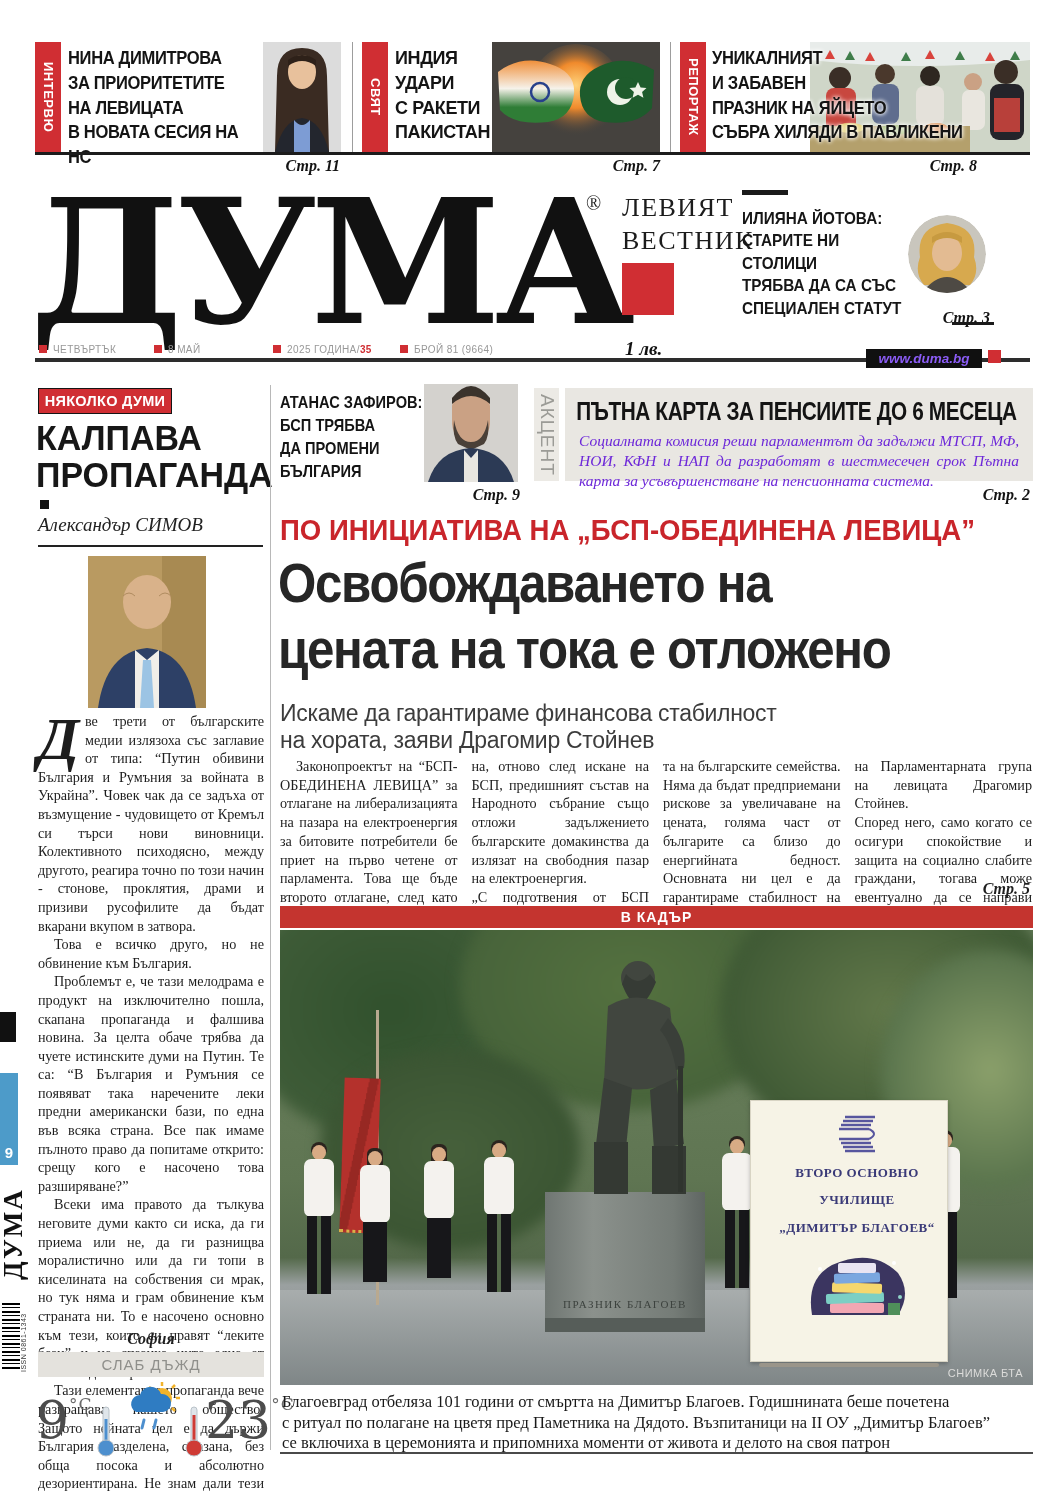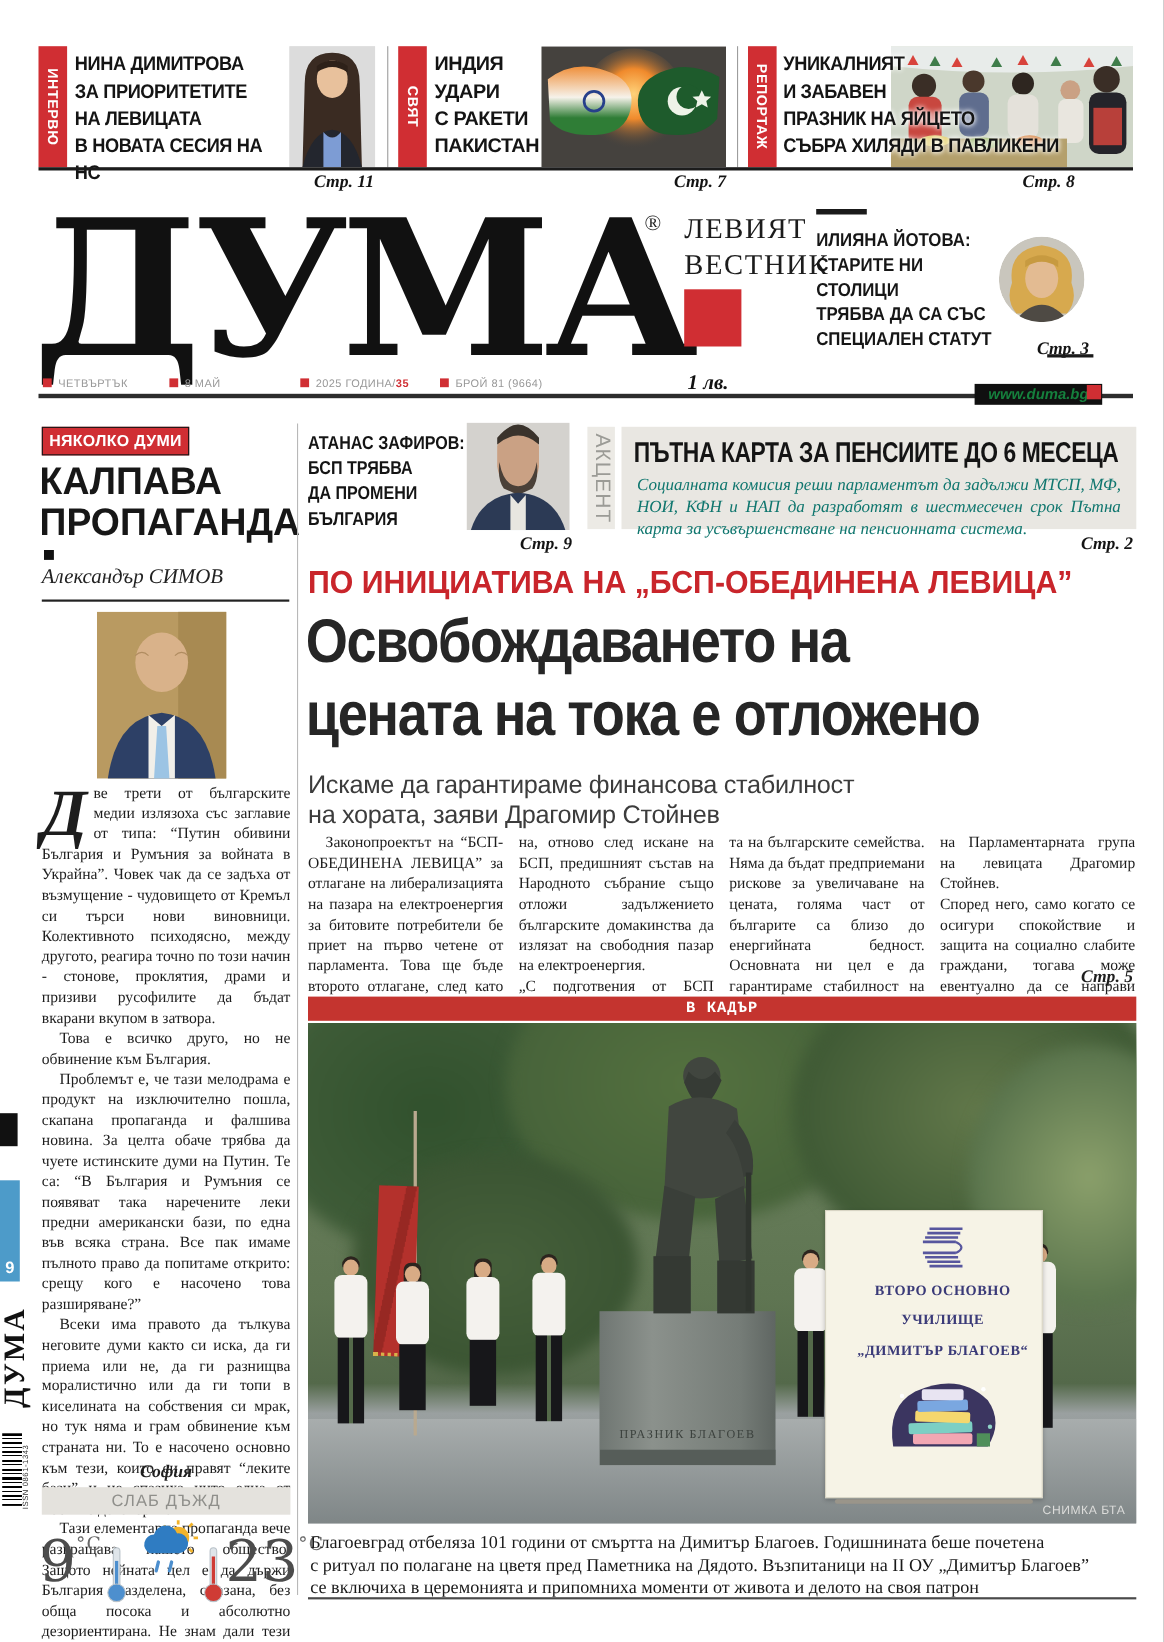--- a/index.html
+++ b/index.html
@@ -18,22 +18,22 @@
   
   #logo{font-family:"DejaVu Serif",serif;font-weight:bold;font-size:172px;line-height:.82;letter-spacing:-6px;color:#111;}
   #tagline{font-family:"Liberation Serif",serif;font-size:26px;line-height:1.25;letter-spacing:1.5px;color:#1c1c1c;}
   #red-square{background:#d02e33;}
   #yotova-title{font-weight:bold;font-size:17px;line-height:1.32;transform:scaleX(.9);transform-origin:left top;color:#161616;}
   
   .dl-item{font-size:10px;color:#989898;letter-spacing:.4px;}
   .dl-sq{width:8px;height:8px;background:#d02e33;display:inline-block;margin-right:6px;}
   #price{font-family:"Liberation Serif",serif;font-style:italic;font-weight:bold;font-size:19px;color:#111;}
   #midrule{height:4px;background:#2d2d2d;}
-  #site-box{background:#101010;color:#15803d;font-style:italic;font-weight:bold;font-size:13.5px;
-            display:flex;align-items:center;justify-content:center;margin-left:20px;}
+  #site-box{background:#101010;color:#8b5cf6;font-style:italic;font-weight:bold;font-size:13.5px;
+            display:flex;align-items:center;justify-content:center;}
   
   #op-kicker{background:#d02e33;border:1px solid #151515;color:#fff;font-weight:bold;font-size:14.5px;
              display:flex;align-items:center;justify-content:center;letter-spacing:.3px;}
   #op-title{font-weight:bold;font-size:35px;line-height:1.05;color:#171717;transform:scaleX(.97);transform-origin:left top;}
   #op-author{font-family:"Liberation Serif",serif;font-style:italic;font-size:19px;color:#222;}
   #op-rule{height:2px;background:#222;}
   #op-body{font-family:"Liberation Serif",serif;font-size:14.2px;line-height:18.6px;text-align:justify;color:#1d1d1d;}
   #op-body p{margin:0;text-indent:16px;}
   #op-body p.first{text-indent:0;}
   .dropcap{float:left;font-family:"Liberation Serif",serif;font-style:italic;font-weight:bold;
@@ -52,21 +52,21 @@
   #barcode{background:repeating-linear-gradient(180deg,#000 0 2px,#fff 2px 4px,#000 4px 5px,#fff 5px 8px);}
   #issn{font-size:7px;color:#333;writing-mode:vertical-rl;transform:rotate(180deg);letter-spacing:.5px;}
   
   #zaf-title{font-weight:bold;font-size:17px;line-height:1.35;transform:scaleX(.86);transform-origin:left top;color:#141414;}
   #akcent-tag{background:#eceae5;color:#9b9b96;font-size:19px;letter-spacing:1px;
               writing-mode:vertical-rl;display:flex;align-items:center;justify-content:center;}
   #akcent-box{background:#e9e7e2;}
   #akcent-title{font-weight:bold;font-size:26px;letter-spacing:-.5px;transform:scaleX(.8);transform-origin:left top;
                 color:#141414;white-space:nowrap;}
   #akcent-summary{font-family:"Liberation Serif",serif;font-style:italic;font-size:15.5px;line-height:1.28;
-                  text-align:justify;color:#0f766e;}
+                  text-align:justify;color:#6d28d9;}
   
   #ma-kicker{color:#c9252b;font-weight:bold;font-size:29px;transform:scaleX(.95);transform-origin:left top;white-space:nowrap;}
   #ma-headline{color:#262626;font-weight:bold;font-size:56px;line-height:66px;letter-spacing:-1.5px;
                transform:scaleX(.88);transform-origin:left top;white-space:pre-line;}
   #ma-subhead{color:#3c3c3c;font-size:23px;line-height:27px;letter-spacing:-.3px;}
   #ma-cols{display:grid;grid-template-columns:repeat(4,1fr);column-gap:14px;}
   .ma-col{font-family:"Liberation Serif",serif;font-size:14.2px;line-height:18.7px;text-align:justify;color:#1d1d1d;}
   .ma-col.indent{text-indent:16px;}
   #ma-page{font-family:"Liberation Serif",serif;font-style:italic;font-weight:bold;font-size:16px;text-align:right;}
   #vkadar{background:#c4342f;color:#fff;font-weight:bold;font-size:14px;letter-spacing:1px;
@@ -331,21 +331,21 @@
   <div class="abs" id="ma-cols" style="left:280px;top:757px;width:752px;height:150px;">
     <div class="ma-col indent pre">Законопроектът на “БСП-ОБЕДИНЕНА ЛЕВИЦА” за отлагане на либерализацията на пазара на електроенергия за битовите потребители бе приет на първо четене от парламента. Това ще бъде второто отлагане, след като през април миналата годи-</div>
     <div class="ma-col pre">на, отново след искане на БСП, предишният състав на Народното събрание също отложи задължението българските домакинства да излязат на свободния пазар на електроенергия.
 „С подготвения от БСП законопроект се цели защи-</div>
     <div class="ma-col pre">та на българските семейства. Няма да бъдат предприемани рискове за увеличаване на цената, голяма част от българите са близо до енергийната бедност. Основната ни цел е да гарантираме стабилност на личните бюджети на хората“, заяви председателят</div>
     <div class="ma-col pre">на Парламентарната група на левицата Драгомир Стойнев.
 Според него, само когато се осигури спокойствие и защита на социално слабите граждани, тогава може евентуално да се направи тази стъпка, ако тя е задължителна.</div>
   </div>
   <div class="abs" id="ma-page" style="left:930px;top:880px;width:100px;">Стр. 5</div>
 
-  <div class="abs" id="vkadar" style="left:280px;top:906px;width:753px;height:22px;font-family:Liberation Mono, monospace;">В КАДЪР</div>
+  <div class="abs" id="vkadar" style="left:280px;top:906px;width:753px;height:22px;">В КАДЪР</div>
 
   <div class="abs" id="photo" style="left:280px;top:930px;width:753px;height:455px;">
     <div class="blob" style="left:-40px;top:-50px;width:300px;height:260px;background:radial-gradient(#31512d,#3f5c38 70%,transparent);"></div>
     <div class="blob" style="left:180px;top:-70px;width:340px;height:250px;background:radial-gradient(#54713f,#47633a 70%,transparent);"></div>
     <div class="blob" style="left:440px;top:-60px;width:340px;height:280px;background:radial-gradient(#62784a,#3c5733 75%,transparent);"></div>
     <div class="blob" style="left:600px;top:20px;width:220px;height:240px;background:radial-gradient(#8ba06b,#55704a 75%,transparent);"></div>
     <div class="blob" style="left:40px;top:120px;width:260px;height:200px;background:radial-gradient(#46603b,#3a5432 75%,transparent);"></div>
     <div id="pavement"></div>
 
     <div id="flag-pole" style="left:96px;top:80px;height:295px;"></div>

